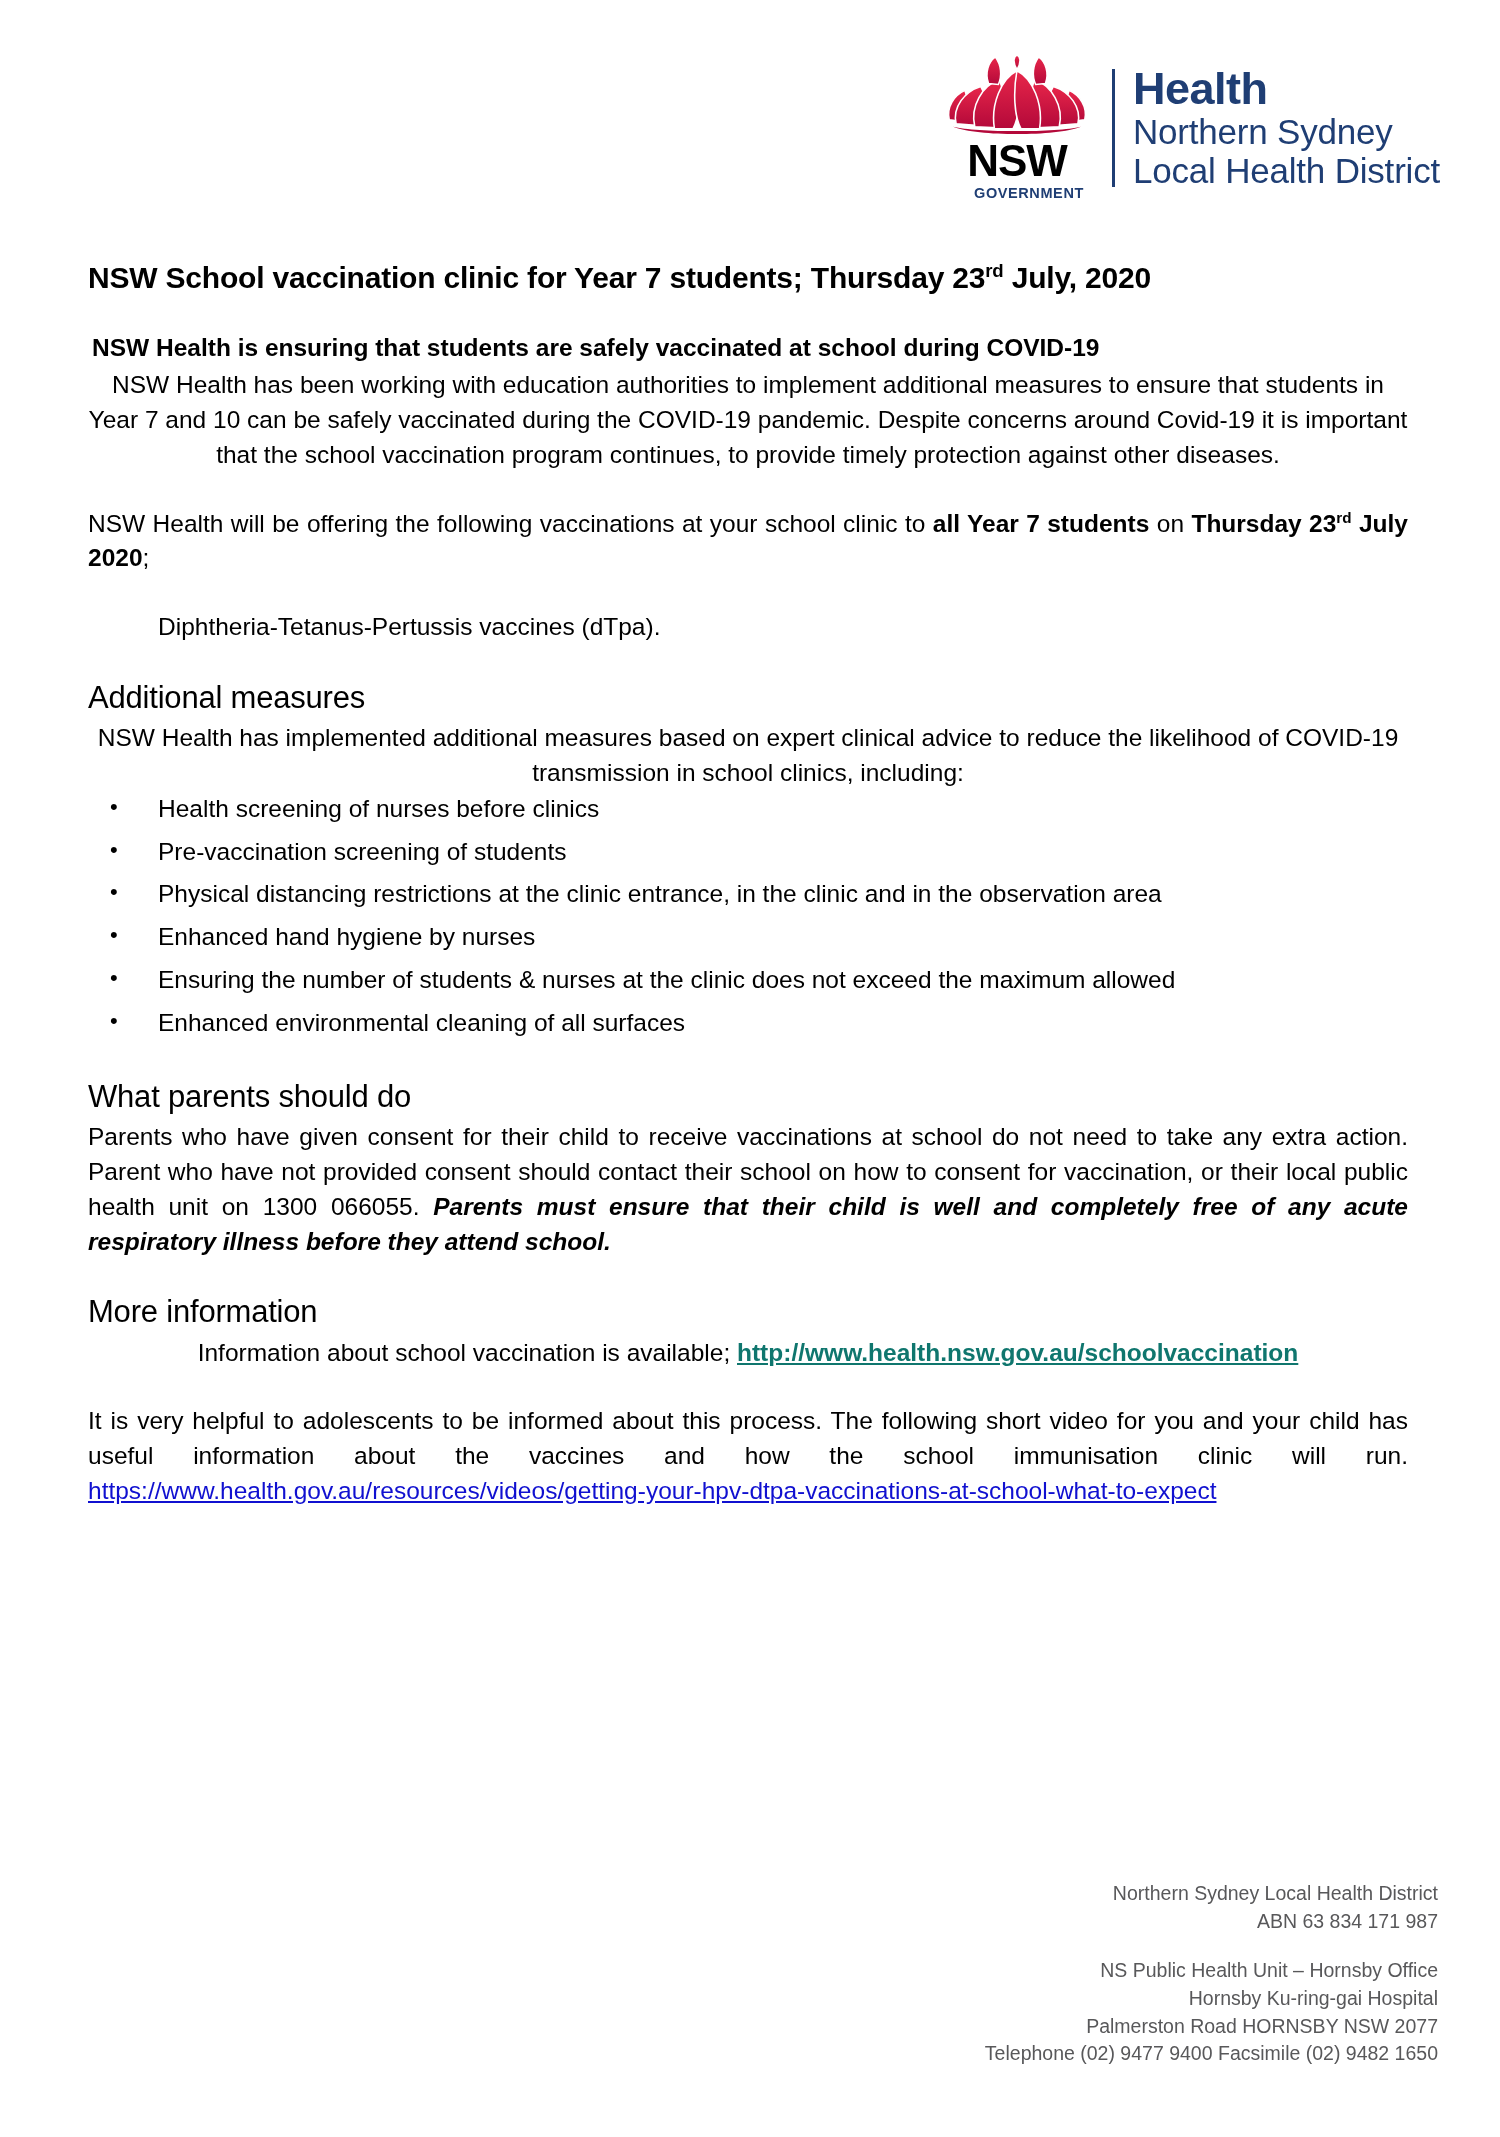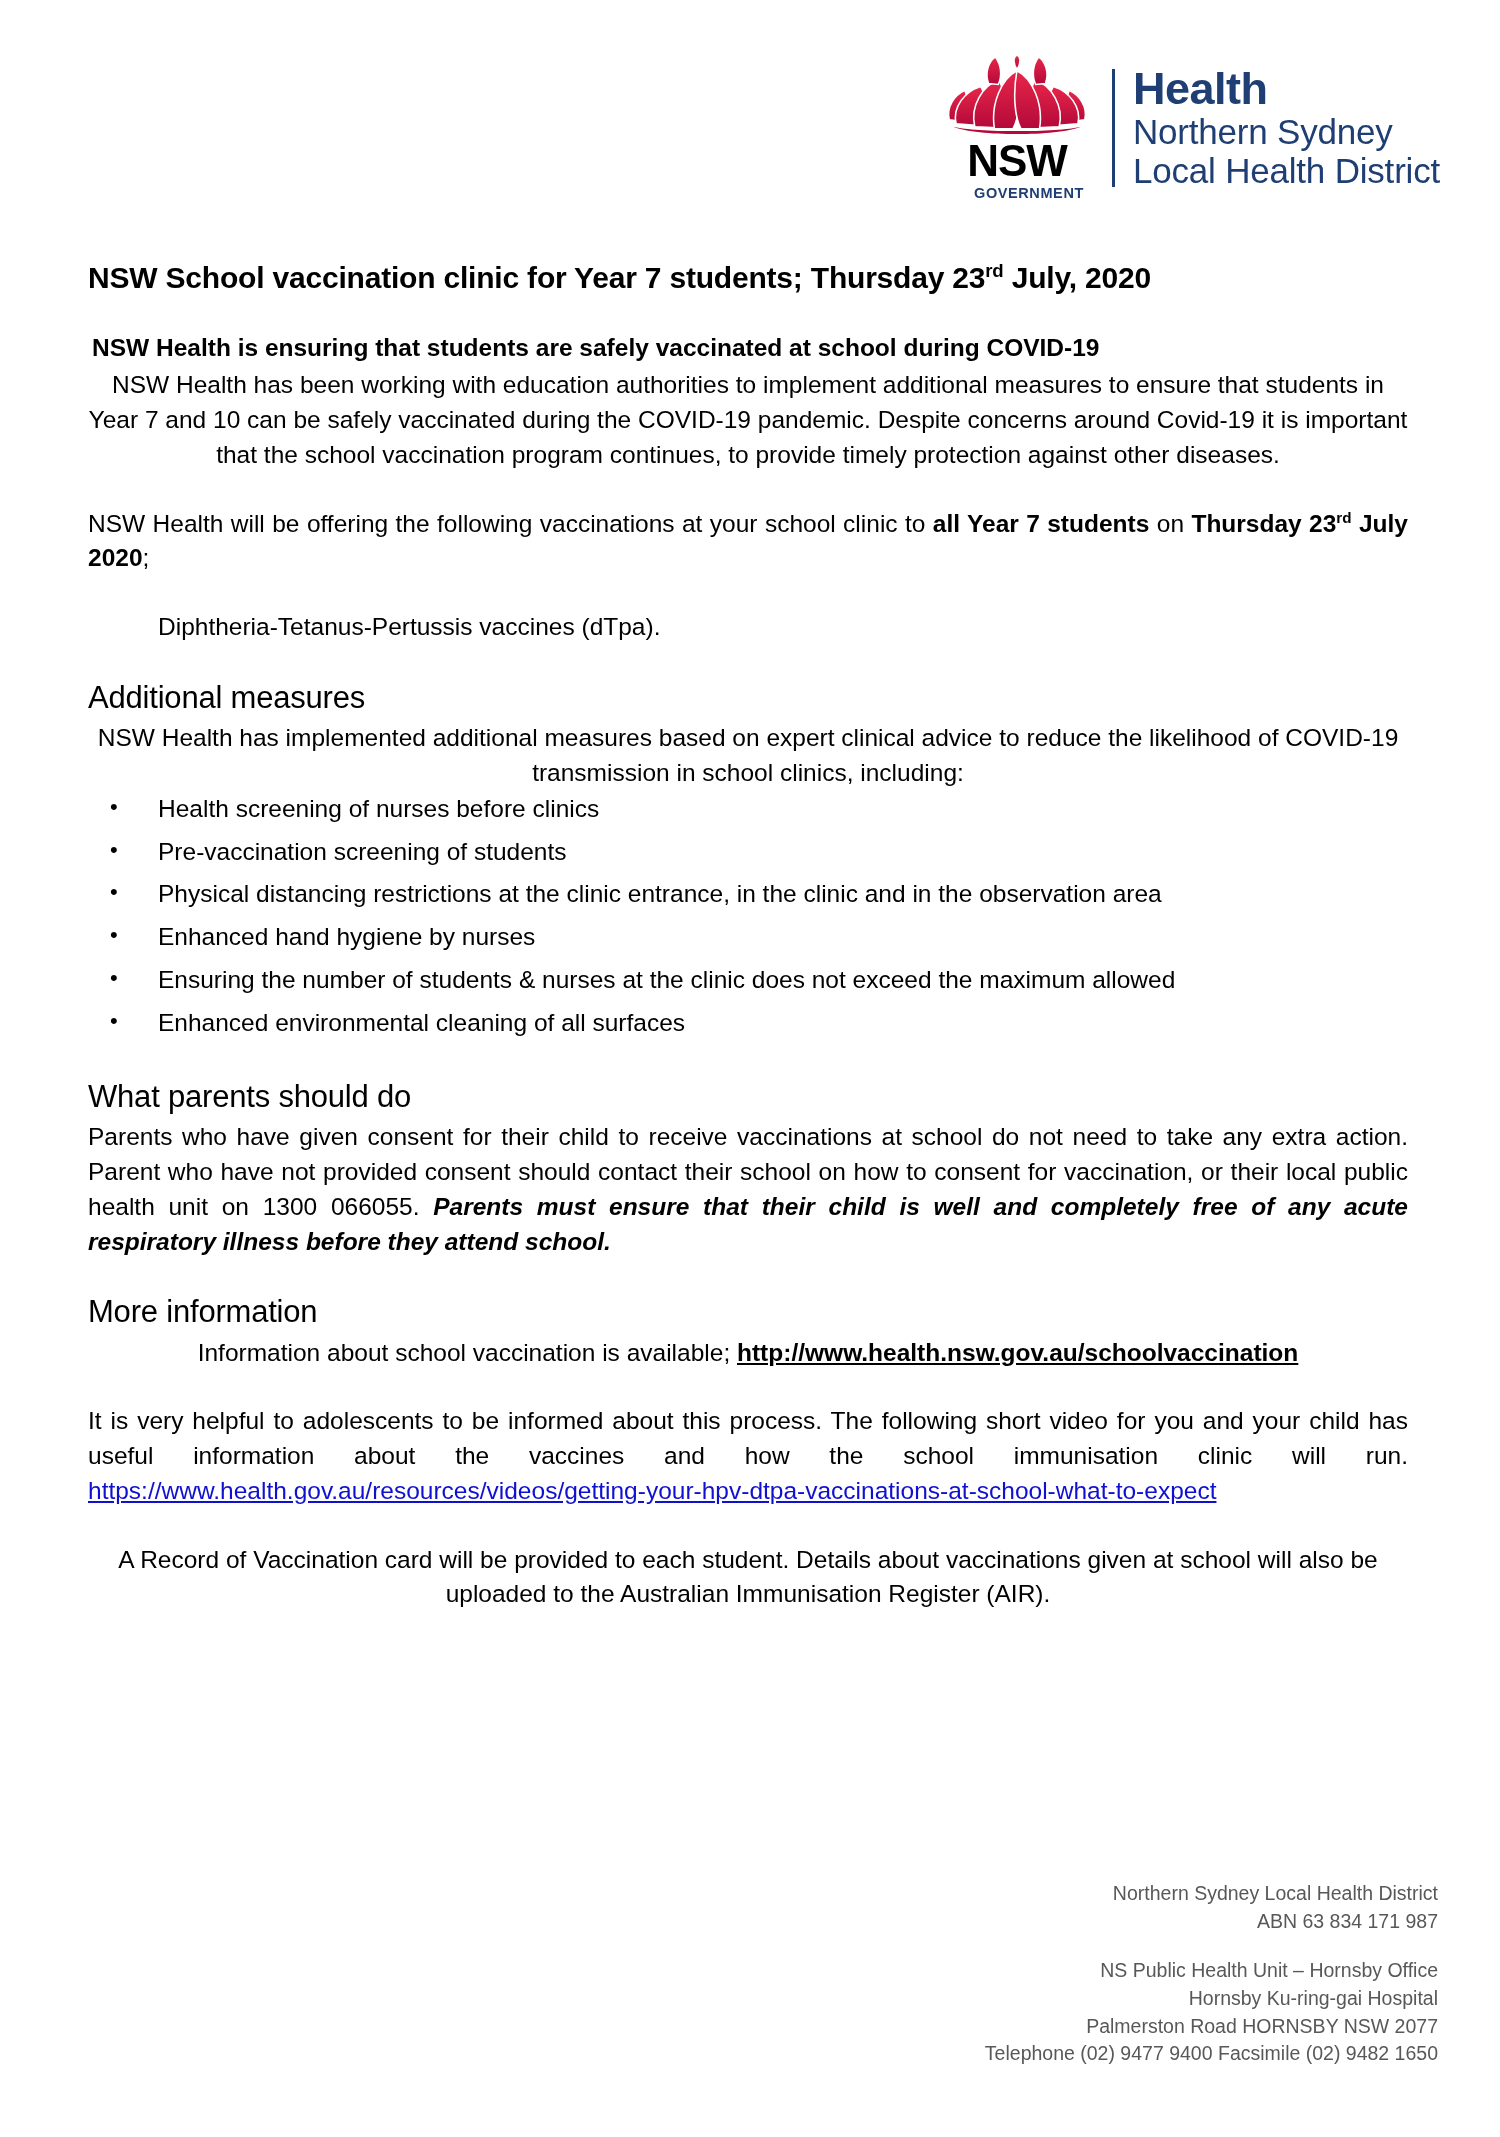--- a/index.html
+++ b/index.html
@@ -159,21 +159,21 @@
   }
   ul.bullets li::before {
     content: "\2022";
     position: absolute;
     left: 22px;
     top: -1px;
     font-size: 22px;
   }
 
   .lnk {
-    color: #000000;
+    color: #0f766e;
     text-decoration: underline;
     font-weight: bold;
   }
   .lnk-plain {
     color: #1010d0;
     text-decoration: underline;
     font-weight: normal;
   }
   .bi {
     font-weight: bold;
@@ -285,21 +285,20 @@
 
     <h2 class="section">More information</h2>
     <p class="body"><span>Information about school vaccination is available; </span><a class="lnk" href="#">http://www.health.nsw.gov.au/schoolvaccination</a></p>
 
     <div class="gap-md"></div>
 
     <p class="body just"><span>It is very helpful to adolescents to be informed about this process. The following short video for you and your child has useful information about the vaccines and how the school immunisation clinic will run. </span><a class="lnk-plain" href="#">https://www.health.gov.au/resources/videos/getting-your-hpv-dtpa-vaccinations-at-school-what-to-expect</a></p>
 
     <div class="gap-md"></div>
 
-    <p class="body">A Record of Vaccination card will be provided to each student. Details about vaccinations given at school will also be uploaded to the Australian Immunisation Register (AIR).</p>
   </div>
 
   <div class="footer">
     <div>Northern Sydney Local Health District</div>
     <div>ABN 63 834 171 987</div>
     <div class="footer-block-2">NS Public Health Unit – Hornsby Office</div>
     <div>Hornsby Ku-ring-gai Hospital</div>
     <div>Palmerston Road HORNSBY NSW 2077</div>
     <div>Telephone (02) 9477 9400   Facsimile (02) 9482 1650</div>
   </div>

